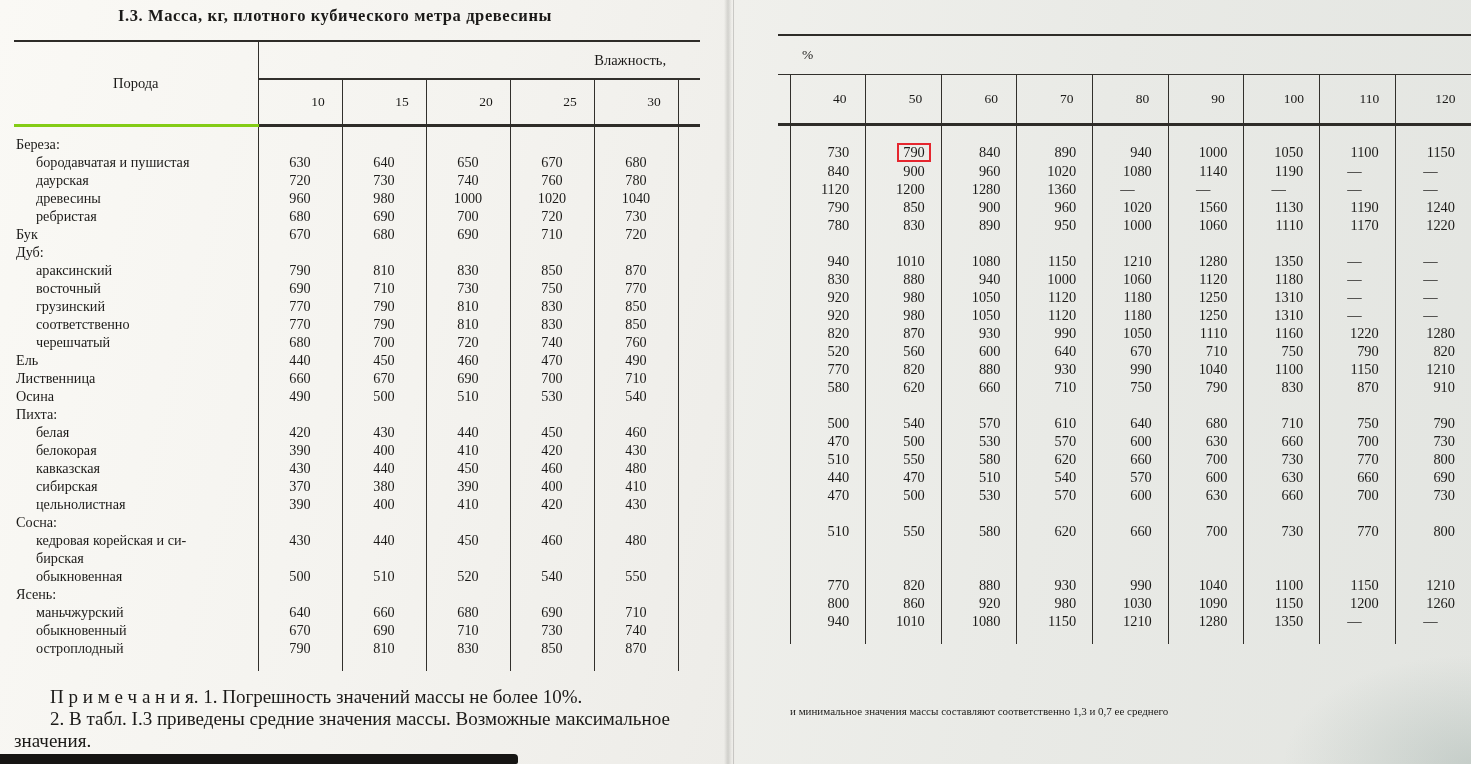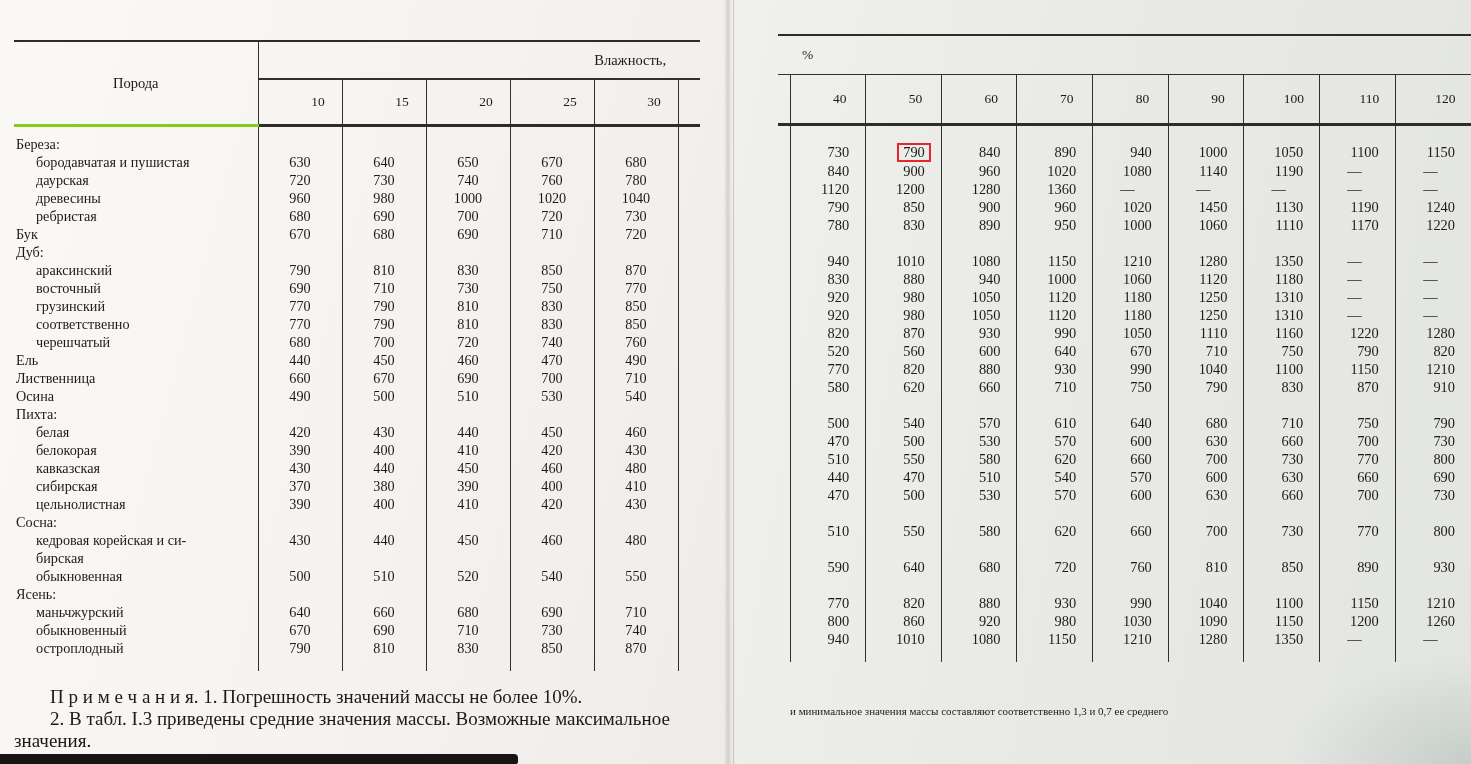--- a/index.html
+++ b/index.html
@@ -66,20 +66,21 @@
 </head>
 <body>
 
 <div class="scan">
   <div class="page left"></div>
   <div class="page right"></div>
   <div class="spine"></div>
   <div class="spine-line"></div>
   <div class="corner"></div>
 
+  <h1 class="title">I.3. Масса, кг, плотного кубического метра древесины</h1>
 
   <table id="ltab" class="ptable">
     <colgroup>
       <col style="width:244px">
         <col style="width:84px">
         <col style="width:84px">
         <col style="width:84px">
         <col style="width:84px">
         <col style="width:84px">
         <col style="width:22px">
@@ -433,21 +434,21 @@
           <td class="num dash">—</td>
           <td class="num last dash">—</td>
         </tr>
         <tr class="">
           <td class="ph"></td>
           <td class="num">790</td>
           <td class="num">850</td>
           <td class="num">900</td>
           <td class="num">960</td>
           <td class="num">1020</td>
-          <td class="num">1450</td>
+          <td class="num">1560</td>
           <td class="num">1130</td>
           <td class="num">1190</td>
           <td class="num last">1240</td>
         </tr>
         <tr class="">
           <td class="ph"></td>
           <td class="num">780</td>
           <td class="num">830</td>
           <td class="num">890</td>
           <td class="num">950</td>
@@ -656,32 +657,20 @@
           <td class="num">580</td>
           <td class="num">620</td>
           <td class="num">660</td>
           <td class="num">700</td>
           <td class="num">730</td>
           <td class="num">770</td>
           <td class="num last">800</td>
         </tr>
         <tr class="">
           <td class="ph"></td>
-          <td class="num">590</td>
-          <td class="num">640</td>
-          <td class="num">680</td>
-          <td class="num">720</td>
-          <td class="num">760</td>
-          <td class="num">810</td>
-          <td class="num">850</td>
-          <td class="num">890</td>
-          <td class="num last">930</td>
-        </tr>
-        <tr class="">
-          <td class="ph"></td>
           <td class="num"></td>
           <td class="num"></td>
           <td class="num"></td>
           <td class="num"></td>
           <td class="num"></td>
           <td class="num"></td>
           <td class="num"></td>
           <td class="num"></td>
           <td class="num last"></td>
         </tr>

